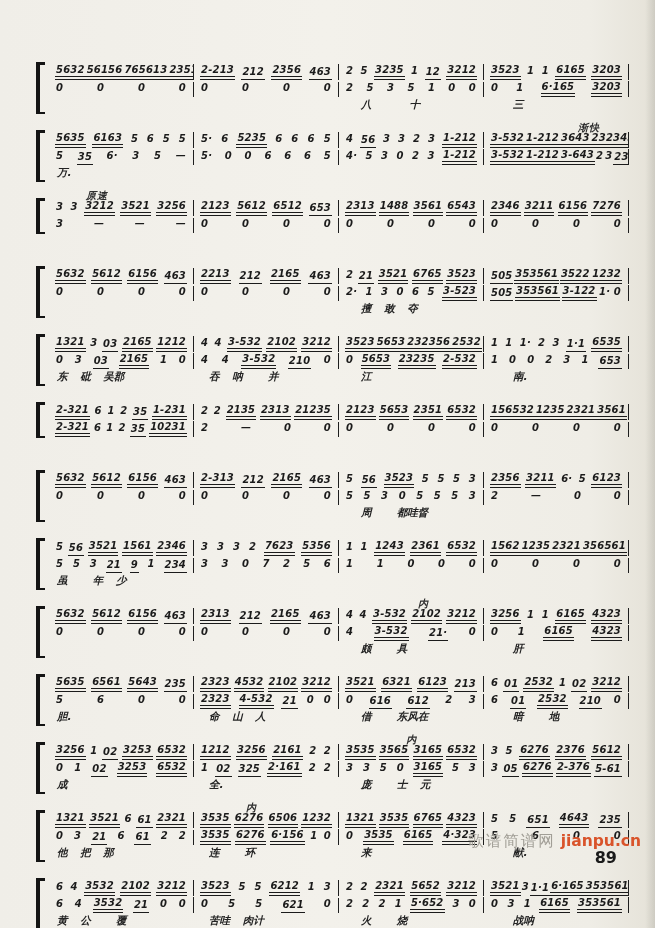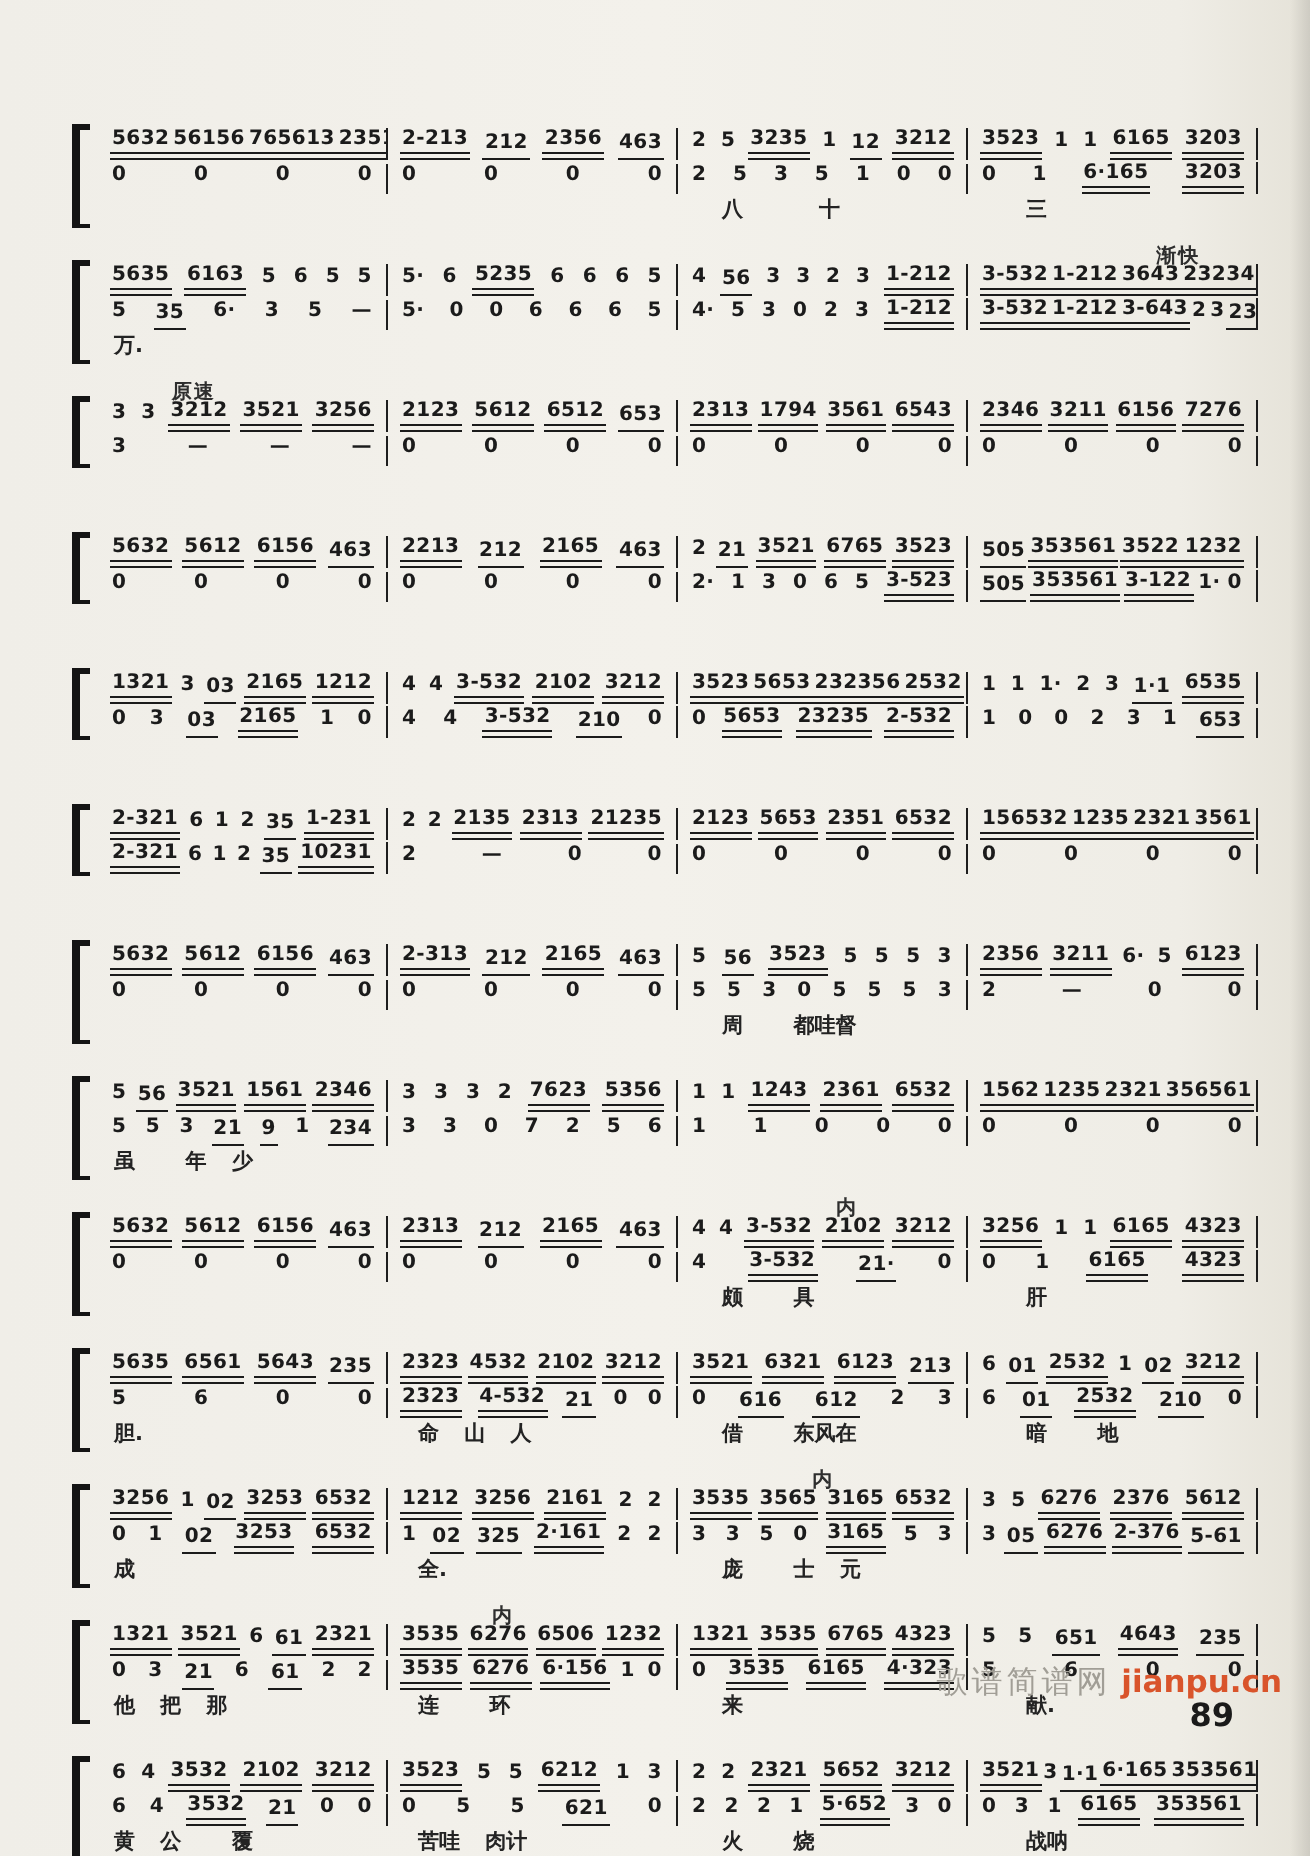--- a/index.html
+++ b/index.html
@@ -7,21 +7,21 @@
     width:655px;height:928px;position:relative;overflow:hidden;
     background:linear-gradient(90deg,#f0eee8 0%,#f3f1eb 50%,#efede6 90%,#e5e2d8 100%);
     font-family:"DejaVu Sans","Liberation Sans",sans-serif;
     color:#1b1b1b;
   }
   body::after{ 
     content:"";position:absolute;top:0;right:0;width:10px;height:100%;
     background:linear-gradient(90deg,rgba(0,0,0,0),rgba(0,0,0,0.10));pointer-events:none;
   }
   .sheet{padding:52px 26px 0 36px;}
-  .system{position:relative;min-height:57px;padding-top:11px;}
+  .system{position:relative;min-height:57px;padding-top:11px;font-style:italic;}
   .annotation{
     position:absolute;top:1px;font-size:10px;font-weight:700;color:#2e2e2e;letter-spacing:1px;margin-left:44px;
   }
   .pair{display:flex;}
   .bracket{width:7px;border-left:4px solid #141414;position:relative;margin-right:2px;flex:none;}
   .bracket::before,.bracket::after{content:"";position:absolute;left:-4px;width:9px;height:2.5px;background:#141414;}
   .bracket::before{top:-1px}
   .bracket::after{bottom:-1px}
   .rows{flex:1;min-width:0;}
   .staffrow{display:flex;align-items:flex-end;height:17px;}
@@ -220,21 +220,21 @@
                 <span class="grp u2">3256</span>
               </div>
               <div class="measure">
                 <span class="grp u2">2123</span>
                 <span class="grp u2">5612</span>
                 <span class="grp u2">6512</span>
                 <span class="grp u1">653</span>
               </div>
               <div class="measure">
                 <span class="grp u2">2313</span>
-                <span class="grp u2">1794</span>
+                <span class="grp u2">1488</span>
                 <span class="grp u2">3561</span>
                 <span class="grp u2">6543</span>
               </div>
               <div class="measure">
                 <span class="grp u2">2346</span>
                 <span class="grp u2">3211</span>
                 <span class="grp u2">6156</span>
                 <span class="grp u2">7276</span>
               </div>
             </div>
@@ -320,20 +320,26 @@
                 <span class="grp plain">5</span>
                 <span class="grp u2">3-523</span>
               </div>
               <div class="measure">
                 <span class="grp u1">505</span>
                 <span class="grp u2">353561</span>
                 <span class="grp u2">3-122</span>
                 <span class="grp plain">1·</span>
                 <span class="grp plain">0</span>
               </div>
+            </div>
+            <div class="lyricrow">
+              <div class="lyriccell"></div>
+              <div class="lyriccell"></div>
+              <div class="lyriccell">擅 敢 夺</div>
+              <div class="lyriccell"></div>
             </div>
           </div>
         </div>
       </div>
       <div class="system">
         <div class="pair">
           <div class="bracket"></div>
           <div class="rows">
             <div class="staffrow">
               <div class="measure">
@@ -390,20 +396,26 @@
               </div>
               <div class="measure">
                 <span class="grp plain">1</span>
                 <span class="grp plain">0</span>
                 <span class="grp plain">0</span>
                 <span class="grp plain">2</span>
                 <span class="grp plain">3</span>
                 <span class="grp plain">1</span>
                 <span class="grp u1">653</span>
               </div>
+            </div>
+            <div class="lyricrow">
+              <div class="lyriccell">东 砒 吴郡</div>
+              <div class="lyriccell">吞 呐  并</div>
+              <div class="lyriccell">江</div>
+              <div class="lyriccell">南.</div>
             </div>
           </div>
         </div>
       </div>
       <div class="system">
         <div class="pair">
           <div class="bracket"></div>
           <div class="rows">
             <div class="staffrow">
               <div class="measure">

